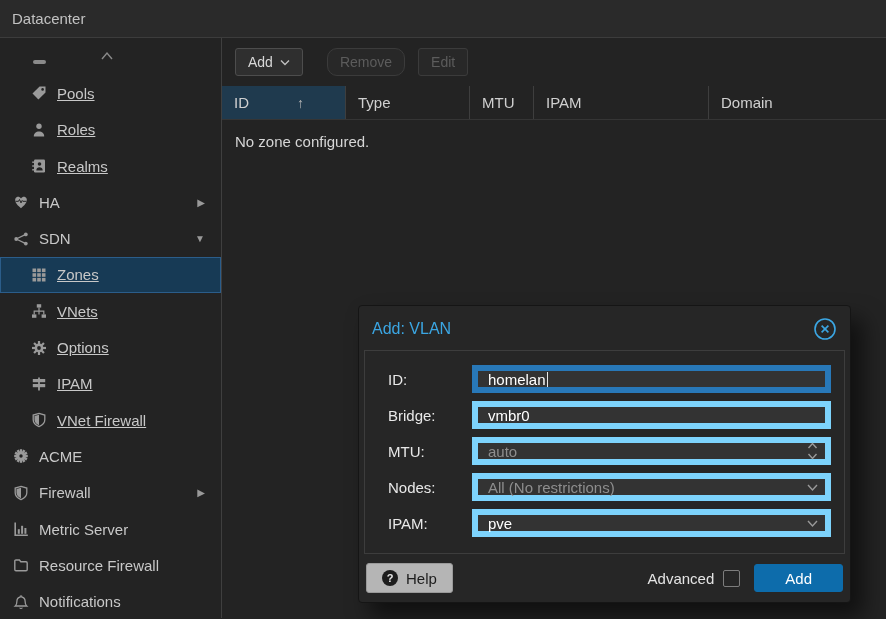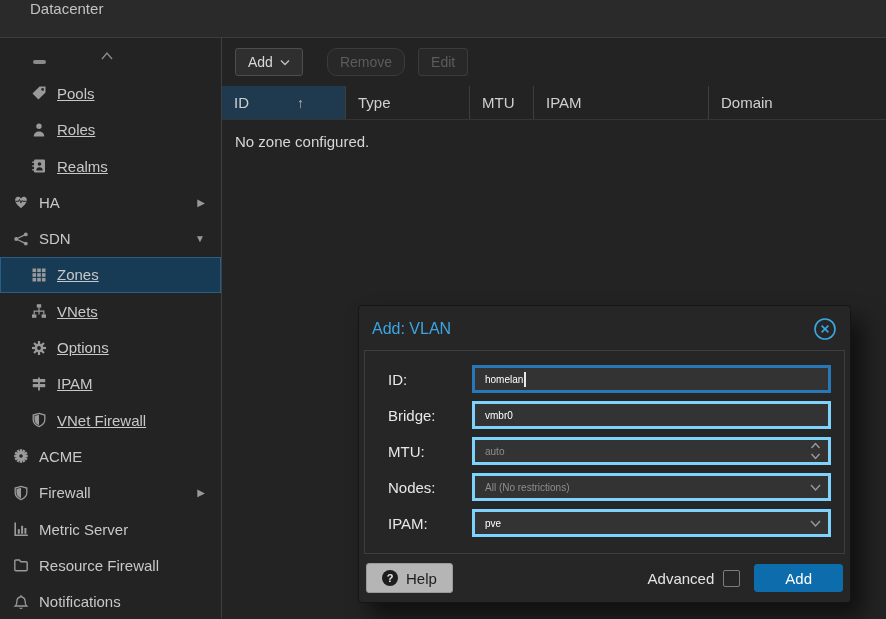--- a/index.html
+++ b/index.html
@@ -5,21 +5,21 @@
   * { box-sizing: border-box; margin: 0; padding: 0; }
   html,body { width:886px; height:619px; overflow:hidden; }
   body {
     font-family: "Liberation Sans", sans-serif;
     background:#232323; color:#c8c8c8;
     position:relative;
   }
   
   .topbar {
     height:38px; background:#2a2a2a; border-bottom:1px solid #3c3c3c;
-    display:flex; align-items:flex-start; padding-left:30px;
+    display:flex; align-items:center; padding-left:12px;
   }
   .topbar .title { font-size:15px; color:#c2c2c2; }
   
   .layout { display:flex; height:580px; }
   .sidebar {
     width:222px; flex:0 0 222px; border-right:1px solid #3f3f3f;
     padding-top:1px; overflow:hidden; background:#232323;
   }
   .side-item {
     height:36.3px; display:flex; align-items:center;
@@ -68,22 +68,22 @@
   .dlg-header { display:flex; align-items:center; padding:11px 13px 9px 13px; }
   .dlg-title { font-size:16px; color:#3ba6e3; }
   .dlg-close { margin-left:auto; cursor:pointer; display:flex; }
   .dlg-body {
     margin:0 5px; border:1px solid #3d3d3d; padding:14px 13px 16px 13px;
     display:flex; flex-direction:column; gap:8px;
   }
   .frow { display:flex; align-items:center;margin-left:10px; }
   .flabel { width:84px; flex:0 0 84px; font-size:15px; color:#e8e8e8; }
   .fctrl {
-    flex:1; height:28px; background:#333333; border:3px solid #7dd3fc;
-    display:flex; align-items:center; padding:0 10px; font-size:10px;
+    flex:1; height:28px; background:#333333; border:6px solid #7dd3fc;
+    display:flex; align-items:center; padding:0 10px; font-size:15px;
     color:#ffffff; position:relative; cursor:text;
   }
   .fctrl.focused { border-color:#2878b8; }
   .fctrl.muted { color:#8e8e8e; }
   .fctrl .trail { position:absolute; right:6px; top:0; height:100%; display:flex; align-items:center; }
   .caret { display:inline-block; width:1.5px; height:15px; background:#e8e8e8; margin-left:1px; }
   .dlg-footer { display:flex; align-items:center; padding:9px 7px; }
   .help-btn {
     height:30px; padding:0 15px; background:#b5b5b5; color:#1c1c1c;
     border:1px solid #9a9a9a; border-radius:3px; font-size:15px;

